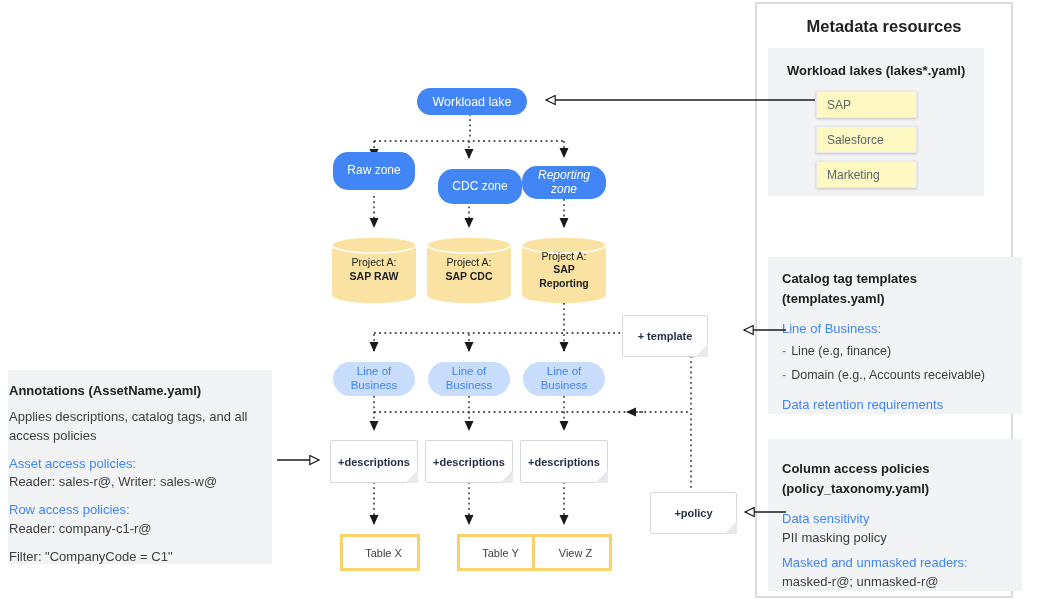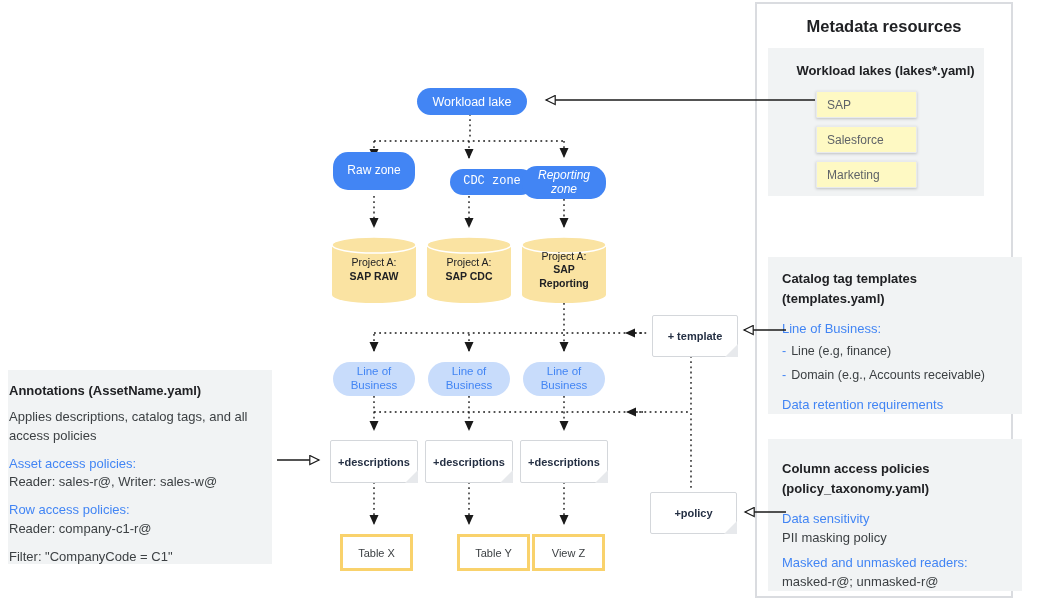--- a/index.html
+++ b/index.html
@@ -23,34 +23,34 @@
   
   .note{position:absolute;background:#fff;border:1.4px solid #D4D7DB;border-radius:2px;
         display:flex;align-items:center;justify-content:center;
         font-size:11px;font-weight:600;color:#253044;}
   .note::after{content:"";position:absolute;right:-1px;bottom:-1px;width:0;height:0;
         border-style:solid;border-width:0 0 13px 13px;
         border-color:transparent transparent #E7E9EC transparent;}
   
   .tbox{position:absolute;background:#fff;border:3px solid #F9D26C;
         display:flex;align-items:center;justify-content:center;
-        font-size:11px;color:#3C4043;}
+        font-size:11px;color:#3C4043;padding-left:7px;}
   
   .panel-left{position:absolute;left:8px;top:370px;width:264px;height:194px;background:#F1F3F4;
         padding:12px 1px;box-sizing:border-box;font-size:13px;color:#3C4043;line-height:1.45;}
   .panel-left .ttl{font-weight:bold;color:#202124;margin-bottom:7px;white-space:nowrap;}
   .blue-h{color:#4285F4;font-weight:500;}
   .panel-left .grp{margin-top:9px;}
   
   .panel-right{position:absolute;left:755px;top:2px;width:258px;height:596px;background:#fff;
         border:2px solid #DADCE0;box-sizing:border-box;}
   .panel-right .ttl{margin-top:13px;text-align:center;font-size:16.5px;font-weight:bold;color:#202124;}
   .sec{position:absolute;background:#F1F3F4;box-sizing:border-box;}
   .sec-title{font-weight:bold;font-size:13px;color:#202124;line-height:1.55;}
-  .sec1{left:11px;top:44px;width:216px;height:148px;padding:13px 0 0 19px;text-align:center;}
+  .sec1{left:11px;top:44px;width:216px;height:148px;padding:13px 0 0 19px;}
   .sec1 .sec-title{white-space:nowrap;}
   .lake-items{margin:10px 0 0 29px;}
   .lake-item{width:101px;height:27px;background:#fef9c3;border:1px solid #E8EAED;border-radius:1px;
         box-shadow:0 1px 3px rgba(60,64,67,.28);display:flex;align-items:center;
         padding-left:10px;box-sizing:border-box;font-size:12px;color:#5F6368;margin-bottom:8px;}
   .sec2{left:11px;top:253px;width:254px;height:157px;padding:12px 14px;font-size:12.5px;color:#3C4043;}
   .sec3{left:11px;top:435px;width:254px;height:152px;padding:20px 14px;font-size:13px;color:#3C4043;}
   .sec .hb{font-size:13px;}
   .li-row{margin-top:6px;line-height:1.45;}
   .li-row .dash{color:#4285F4;margin-right:5px;}
@@ -155,21 +155,21 @@
       <div class="blue-h mt12">Data sensitivity</div>
       <div class="mt4">PII masking policy</div>
       <div class="blue-h mt10">Masked and unmasked readers:</div>
       <div class="mt4">masked-r@; unmasked-r@</div>
     </div>
   </div>
 
   <div class="pill" style="left:417px;top:88px;width:110px;height:27px;font-size:12.5px;">Workload lake</div>
 
   <div class="pill" style="left:333px;top:152px;width:82px;height:38px;">Raw zone</div>
-  <div class="pill" style="left:450px;top:169px;width:84px;height:26px;font-family:Liberation Mono, monospace;">CDC zone</div>
+  <div class="pill" style="left:438px;top:169px;width:84px;height:35px;">CDC zone</div>
   <div class="pill" style="left:522px;top:166px;width:84px;height:33px;padding:0 8px;box-sizing:border-box;font-style:italic;">Reporting zone</div>
 
   <div class="cyl-label" style="left:334px;top:245px;width:80px;height:50px;">
     <span>Project A:</span>
     <span class="bold">SAP RAW</span>
   </div>
   <div class="cyl-label" style="left:429px;top:245px;width:80px;height:50px;">
     <span>Project A:</span>
     <span class="bold">SAP CDC</span>
   </div>
@@ -179,21 +179,21 @@
   </div>
 
   <div class="lob" style="left:333px;top:362px;width:82px;height:34px;">Line of Business</div>
   <div class="lob" style="left:428px;top:362px;width:82px;height:34px;">Line of Business</div>
   <div class="lob" style="left:523px;top:362px;width:82px;height:34px;">Line of Business</div>
 
   <div class="note" style="left:330px;top:440px;width:86px;height:41px;">+descriptions</div>
   <div class="note" style="left:425px;top:440px;width:86px;height:41px;">+descriptions</div>
   <div class="note" style="left:520px;top:440px;width:86px;height:41px;">+descriptions</div>
 
-  <div class="note" style="left:652px;top:315px;width:84px;height:40px;">+ template</div>
+  <div class="note" style="left:622px;top:315px;width:84px;height:40px;">+ template</div>
   <div class="note" style="left:650px;top:492px;width:85px;height:40px;">+policy</div>
 
   <div class="tbox" style="left:340px;top:534px;width:67px;height:31px;">Table X</div>
   <div class="tbox" style="left:457px;top:534px;width:67px;height:31px;">Table Y</div>
   <div class="tbox" style="left:532px;top:534px;width:67px;height:31px;">View Z</div>
 
   <svg class="layer" width="1040" height="602">
     <g stroke="#1a1a1a" stroke-width="1.5" fill="none">
       <line x1="815" y1="100" x2="546" y2="100" marker-end="url(#ao)"></line>
       <line x1="786" y1="330" x2="744" y2="330" marker-end="url(#ao)"></line>

